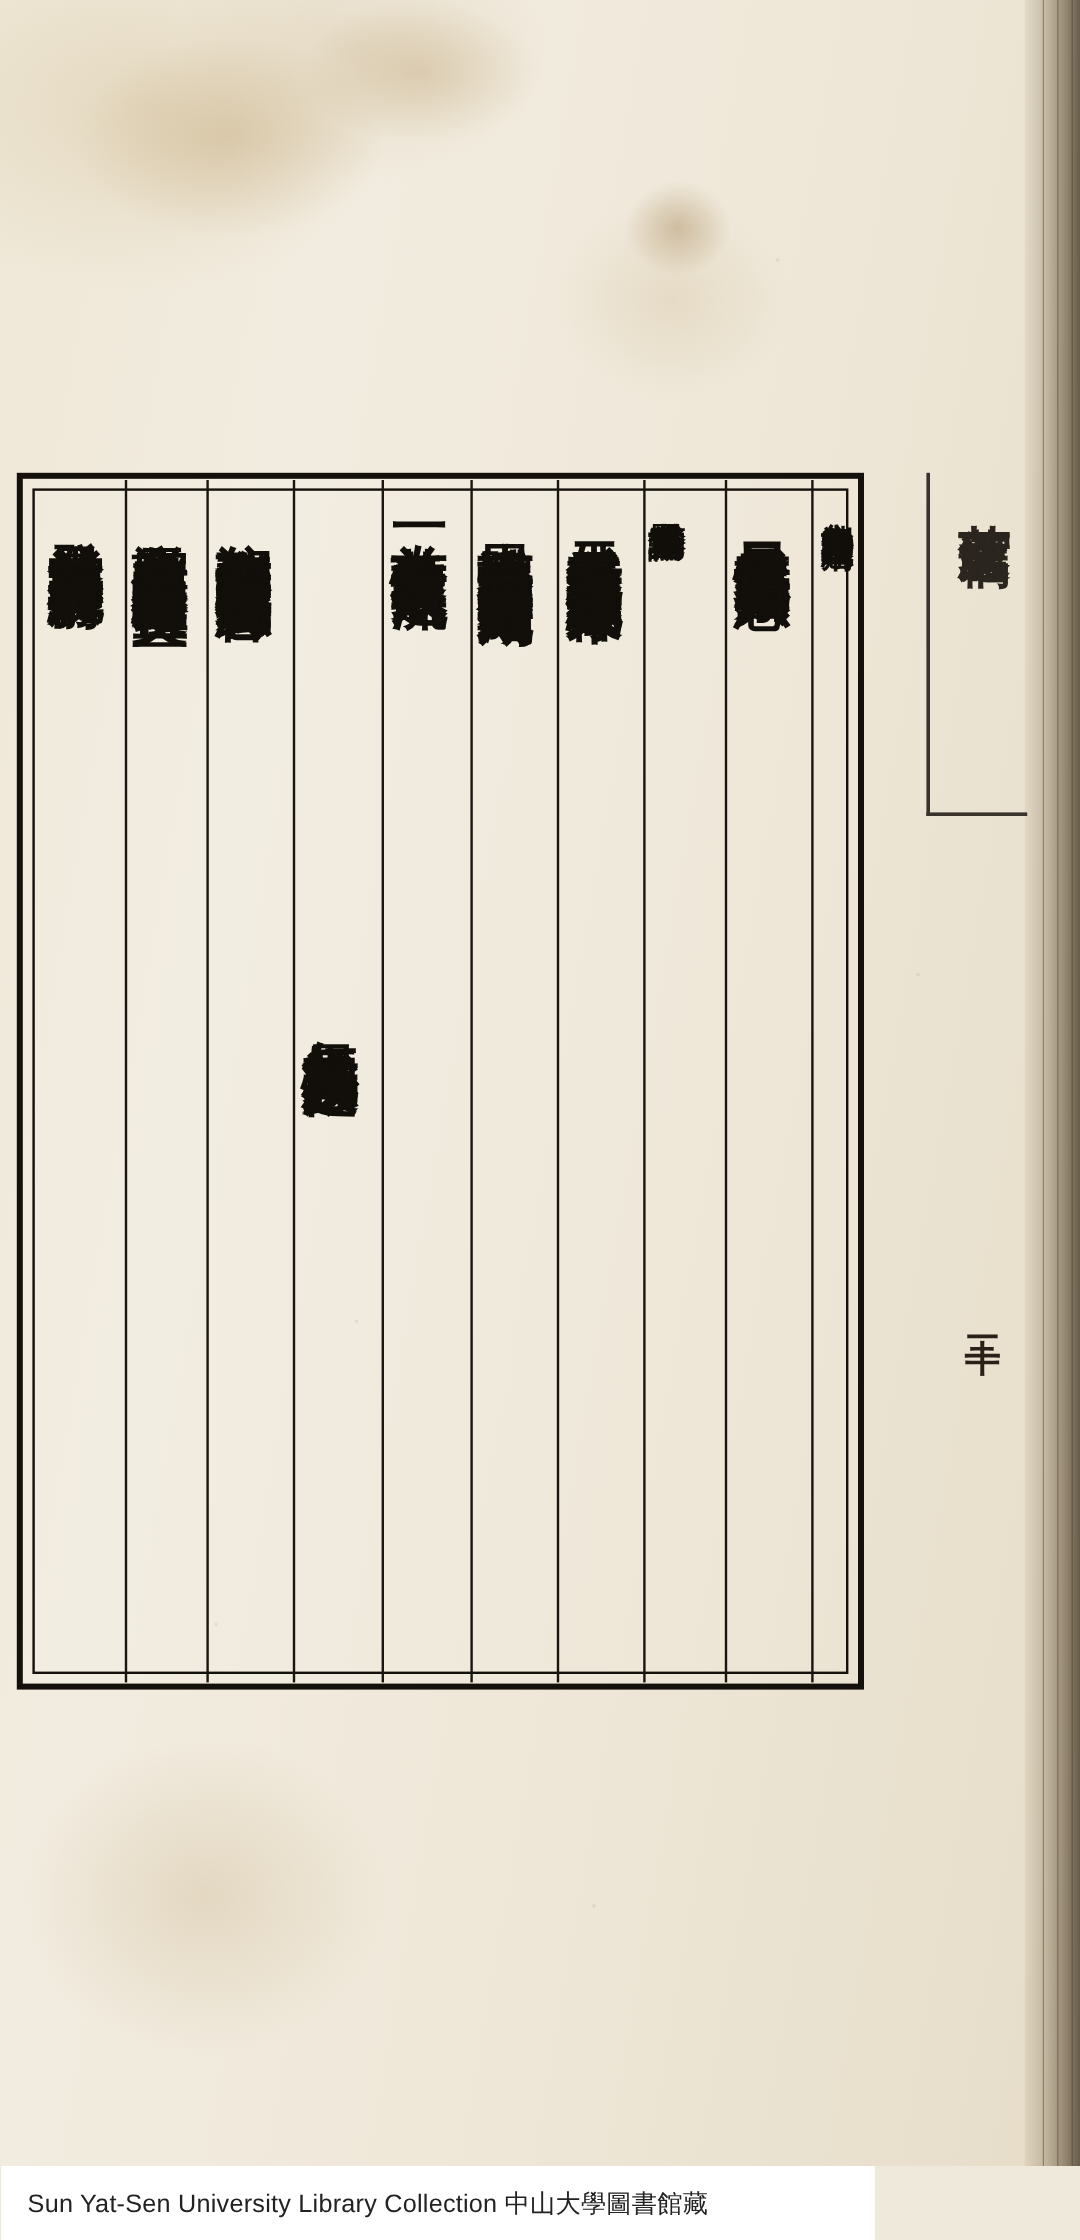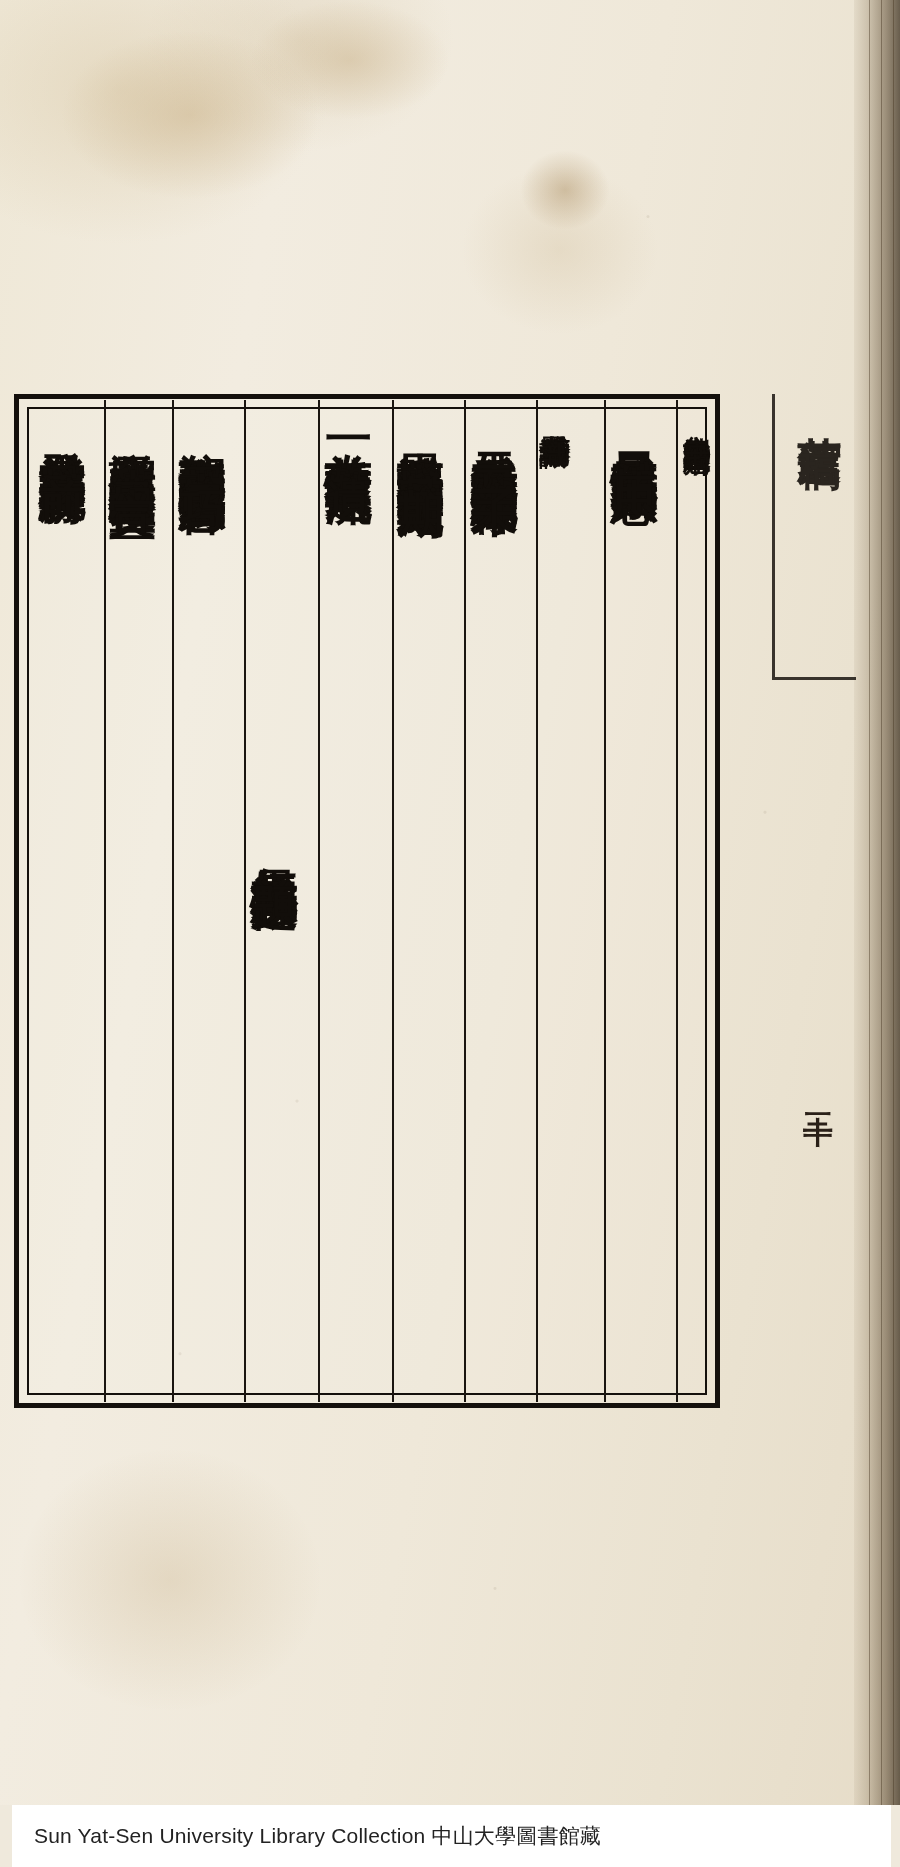--- a/index.html
+++ b/index.html
@@ -153,23 +153,23 @@
     text-orientation: upright;
     font-size: 30px;
     font-weight: 700;
     color: #2a2018;
     letter-spacing: 2px;
   }
 
   
   .credit {
     position: absolute;
-    left: 12px;
+    left: 1px;
     top: 1805px;
-    width: 879px;
+    width: 728px;
     height: 62px;
     background: #ffffff;
     display: flex;
     align-items: center;
   }
   .credit span {
     padding-left: 22px;
     font-family: "Liberation Sans", sans-serif;
     font-size: 21px;
     color: #222222;

